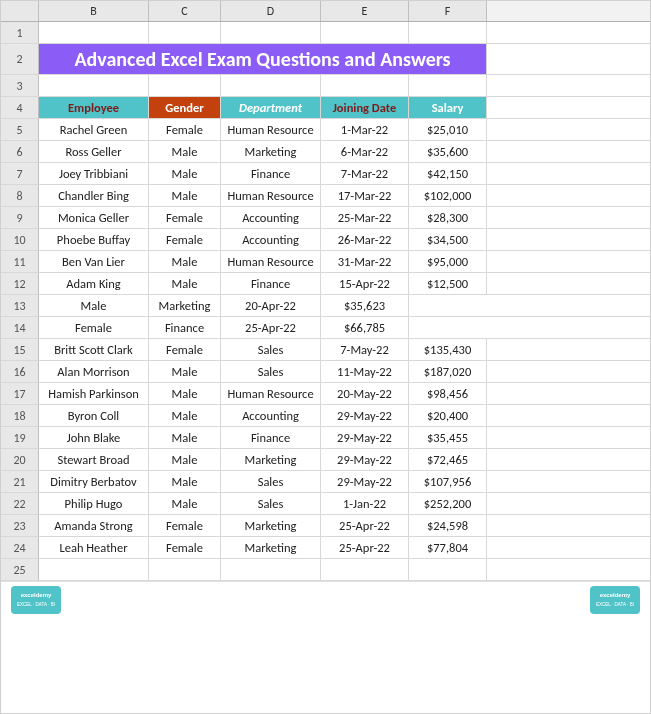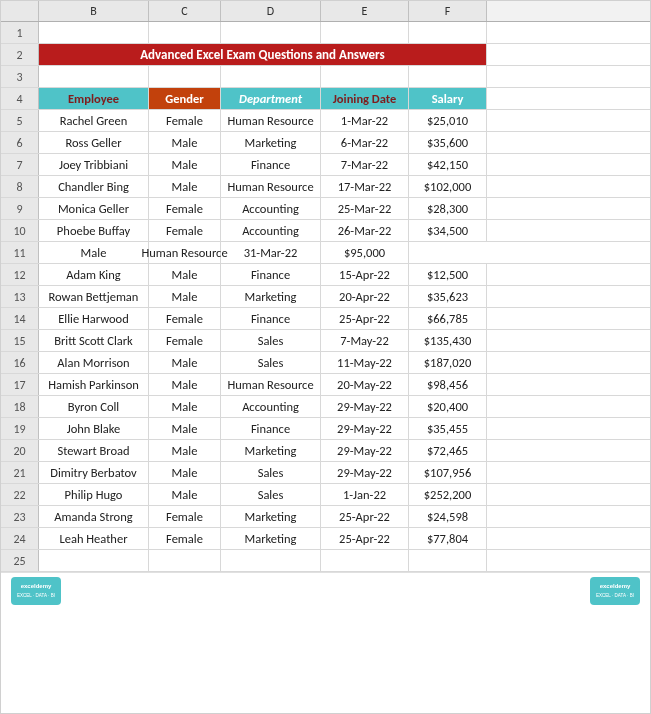--- a/index.html
+++ b/index.html
@@ -70,24 +70,24 @@
       align-items: center;
       justify-content: center;
       font-size: 12.5px;
       color: #222;
       white-space: nowrap;
     }
 
     
     .title-cell {
       grid-column: 2 / 7;
-      background: #b91c1c;
+      background: #8b5cf6;
       color: #ffffff;
       font-weight: bold;
-      font-size: 13px;
+      font-size: 20px;
       text-align: center;
       justify-content: center;
       border-radius: 0;
     }
 
     
     .header-employee { background: #4FC3C8; color: #7f1d1d; font-weight: bold; }
     .header-gender   { background: #c2410c; color: #ffffff; font-weight: bold; }
     .header-dept     { background: #4FC3C8; color: #ffffff; font-weight: bold; font-style: italic; }
     .header-date     { background: #4FC3C8; color: #7f1d1d; font-weight: bold; }
@@ -206,44 +206,43 @@
         <div class="grid-row">
     <div class="row-num">10</div>
     <div class="cell">Phoebe Buffay</div>
     <div class="cell">Female</div>
     <div class="cell">Accounting</div>
     <div class="cell">26-Mar-22</div>
     <div class="cell">$34,500</div>
   </div>
         <div class="grid-row">
     <div class="row-num">11</div>
+    <div class="cell">Ben Van Lier</div>
     <div class="cell">Male</div>
     <div class="cell">Human Resource</div>
     <div class="cell">31-Mar-22</div>
     <div class="cell">$95,000</div>
   </div>
         <div class="grid-row">
     <div class="row-num">12</div>
     <div class="cell">Adam King</div>
     <div class="cell">Male</div>
     <div class="cell">Finance</div>
     <div class="cell">15-Apr-22</div>
     <div class="cell">$12,500</div>
   </div>
         <div class="grid-row">
     <div class="row-num">13</div>
-    <div class="cell">Rowan Bettjeman</div>
     <div class="cell">Male</div>
     <div class="cell">Marketing</div>
     <div class="cell">20-Apr-22</div>
     <div class="cell">$35,623</div>
   </div>
         <div class="grid-row">
     <div class="row-num">14</div>
-    <div class="cell">Ellie Harwood</div>
     <div class="cell">Female</div>
     <div class="cell">Finance</div>
     <div class="cell">25-Apr-22</div>
     <div class="cell">$66,785</div>
   </div>
         <div class="grid-row">
     <div class="row-num">15</div>
     <div class="cell">Britt Scott Clark</div>
     <div class="cell">Female</div>
     <div class="cell">Sales</div>

